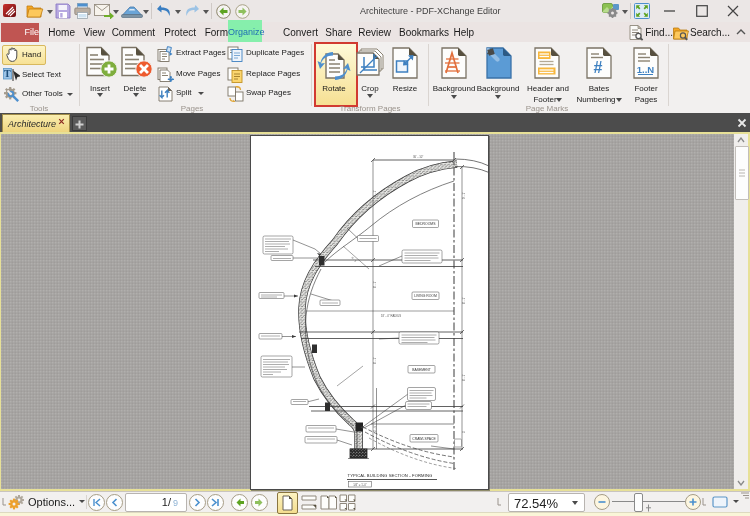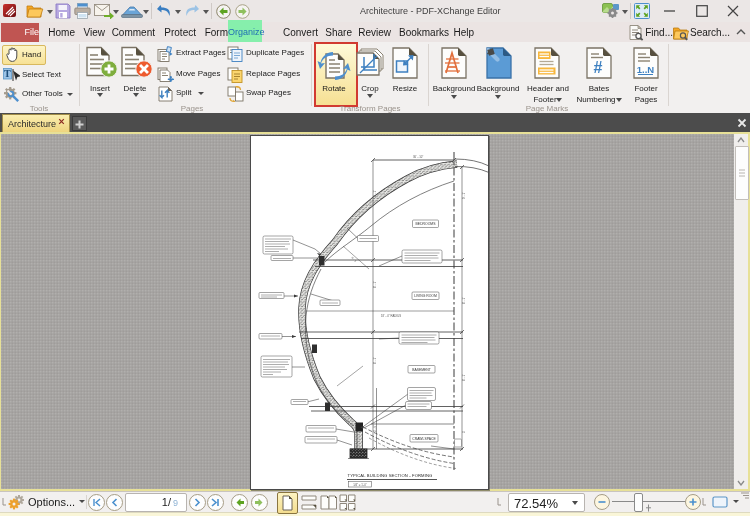--- a/index.html
+++ b/index.html
@@ -17,21 +17,21 @@
 #ribbon{left:0;top:42px;width:750px;height:71px;background:#f2f0ef;border-bottom:1px solid #cbc6c2;}
 .gsep{position:absolute;top:2px;width:1px;height:62px;background:#dad5d1;}
 .glabel{position:absolute;top:62px;font-size:8px;color:#9a938c;width:100px;text-align:center;}
 .sbtxt{position:absolute;font-size:8px;color:#1a1a1a;white-space:nowrap;}
 .bigtxt{position:absolute;font-size:8px;color:#1a1a1a;text-align:center;white-space:nowrap;}
 .darr{position:absolute;width:0;height:0;border-left:3px solid transparent;border-right:3px solid transparent;border-top:4px solid #4a4a4a;}
 #handbtn{position:absolute;left:2px;top:3px;width:42px;height:18px;background:linear-gradient(#fdf4c6,#f7e195);border:1px solid #d8b85e;border-radius:2px;}
 #rotatebtn{position:absolute;left:314px;top:0px;width:40px;height:61px;background:linear-gradient(#fefad9,#f6e093);border:2px solid #d13a31;}
 
 #doctabs{left:0;top:113px;width:750px;height:19px;background:#4c4c4c;}
-#doctab{position:absolute;left:2px;top:1px;width:68px;height:18px;background:linear-gradient(#faeeb0,#eed47e);border:1px solid #a08c48;border-bottom:none;font-size:9px;color:#2a2a2a;line-height:18px;padding-left:5px;box-sizing:border-box;}
+#doctab{position:absolute;left:2px;top:1px;width:68px;height:18px;background:linear-gradient(#faeeb0,#eed47e);border:1px solid #a08c48;border-bottom:none;font-size:9px;color:#2a2a2a;line-height:18px;padding-left:5px;box-sizing:border-box;font-style:italic;}
 
 #canvaswrap{left:0;top:132px;width:750px;height:359px;background:#e7e097;}
 #canvas{position:absolute;left:1px;top:2px;width:747px;height:355px;background:#a6a4a2;}
 #canvtex{position:absolute;left:0;top:0;width:100%;height:100%;
  background-image:radial-gradient(circle at 0.75px 0.75px,rgba(255,255,255,.12) .55px,transparent .95px),radial-gradient(circle at 2.25px 2.25px,rgba(88,86,84,.09) .55px,transparent .95px);
  background-size:3px 3px;}
 #page{position:absolute;left:249px;top:1px;width:237px;height:353px;background:#fff;border:1px solid #4a4a4a;box-shadow:1px 1px 0 rgba(70,70,68,.55);overflow:hidden;}
 
 #vscroll{position:absolute;left:733px;top:0px;width:14px;height:355px;background:#f0eeec;}
 

